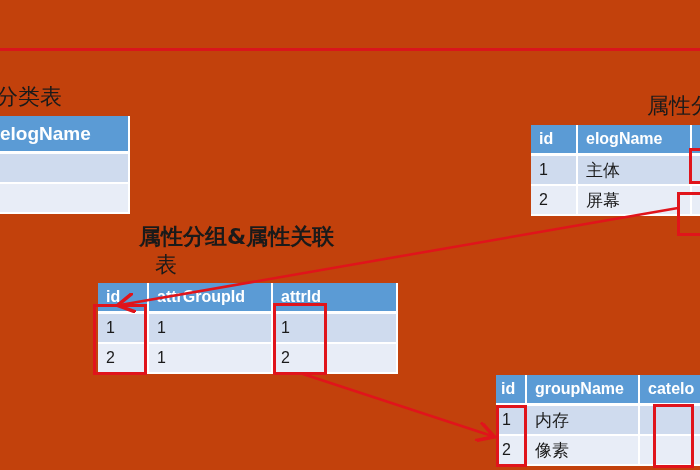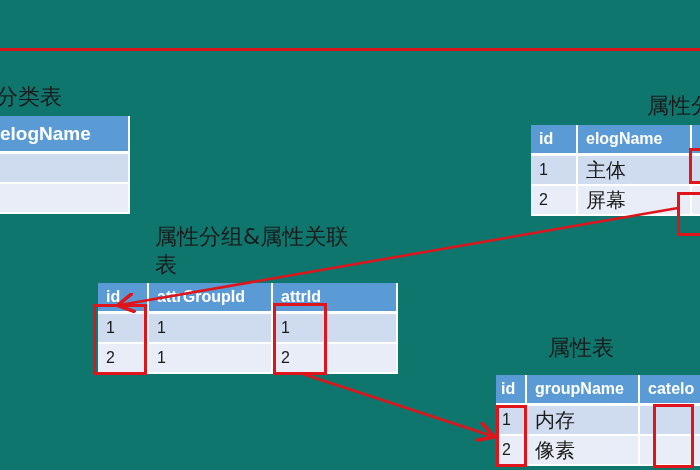--- a/index.html
+++ b/index.html
@@ -9,21 +9,21 @@
       height: 470px;
       overflow: hidden;
       background: #ffffff;
       font-family: "Liberation Sans", "DejaVu Sans", sans-serif;
     }
     #stage {
       position: relative;
       width: 700px;
       height: 470px;
       overflow: hidden;
-      background: #0f766e;
+      background: #c2410c;
     }
     .divider {
       position: absolute;
       left: 0;
       top: 48px;
       width: 700px;
       height: 3px;
       background: #d9151c;
     }
     .title {
@@ -55,21 +55,21 @@
       font-weight: bold;
       font-size: 16px;
       border-bottom-width: 3px;
     }
     .tbl tr.r1 td { background: #cfdbee; }
     .tbl tr.r2 td { background: #e8edf7; }
     .tbl td {
       color: #1a1a1a;
       font-size: 16px;
     }
-    .tbl td.cjk { font-family: "DejaVu Sans", sans-serif; font-size: 20px; padding-left: 8px; }
+    .tbl td.cjk { font-family: "DejaVu Sans", sans-serif; font-size: 17px; padding-left: 8px; }
     .hl {
       position: absolute;
       border: 3px solid #e0141b;
       box-sizing: border-box;
       pointer-events: none;
     }
     svg.arrows {
       position: absolute;
       left: 0;
       top: 0;
@@ -124,21 +124,21 @@
     <tr class="r2" style="height:30px;">
       <td>2</td>
       <td class="cjk">屏幕</td>
       <td></td>
     </tr>
   </tbody>
     </table>
   <div class="hl" style="left:689px; top:148px; width:20px; height:36px;"></div>
   <div class="hl" style="left:677px; top:192px; width:30px; height:44px;"></div>
 
-  <div class="title" style="left:155px; top:224px;">属性分组&amp;属性关联</div>
+  <div class="title" style="left:139px; top:224px;font-weight:bold;">属性分组&amp;属性关联</div>
   <div class="title" style="left:155px; top:252px;">表</div>
   <table class="tbl" style="left:98px; top:283px; width:300px;">
     <colgroup>
       <col style="width:51px">
       <col style="width:124px">
       <col style="width:125px">
     </colgroup>
     <tbody>
         <tr style="height:31px;">
       <th>id</th>
@@ -153,21 +153,20 @@
     <tr class="r2" style="height:30px;">
       <td>2</td>
       <td>1</td>
       <td>2</td>
     </tr>
   </tbody>
     </table>
   <div class="hl" style="left:93px; top:304px; width:54px; height:71px;"></div>
   <div class="hl" style="left:273px; top:303px; width:54px; height:72px;"></div>
 
-  <div class="title" style="left:548px; top:335px;">属性表</div>
   <table class="tbl" style="left:496px; top:375px; width:220px;">
     <colgroup>
       <col style="width:31px">
       <col style="width:113px">
       <col style="width:76px">
     </colgroup>
     <tbody>
         <tr style="height:31px;">
       <th style="padding-left:5px;">id</th>
       <th>groupName</th>

